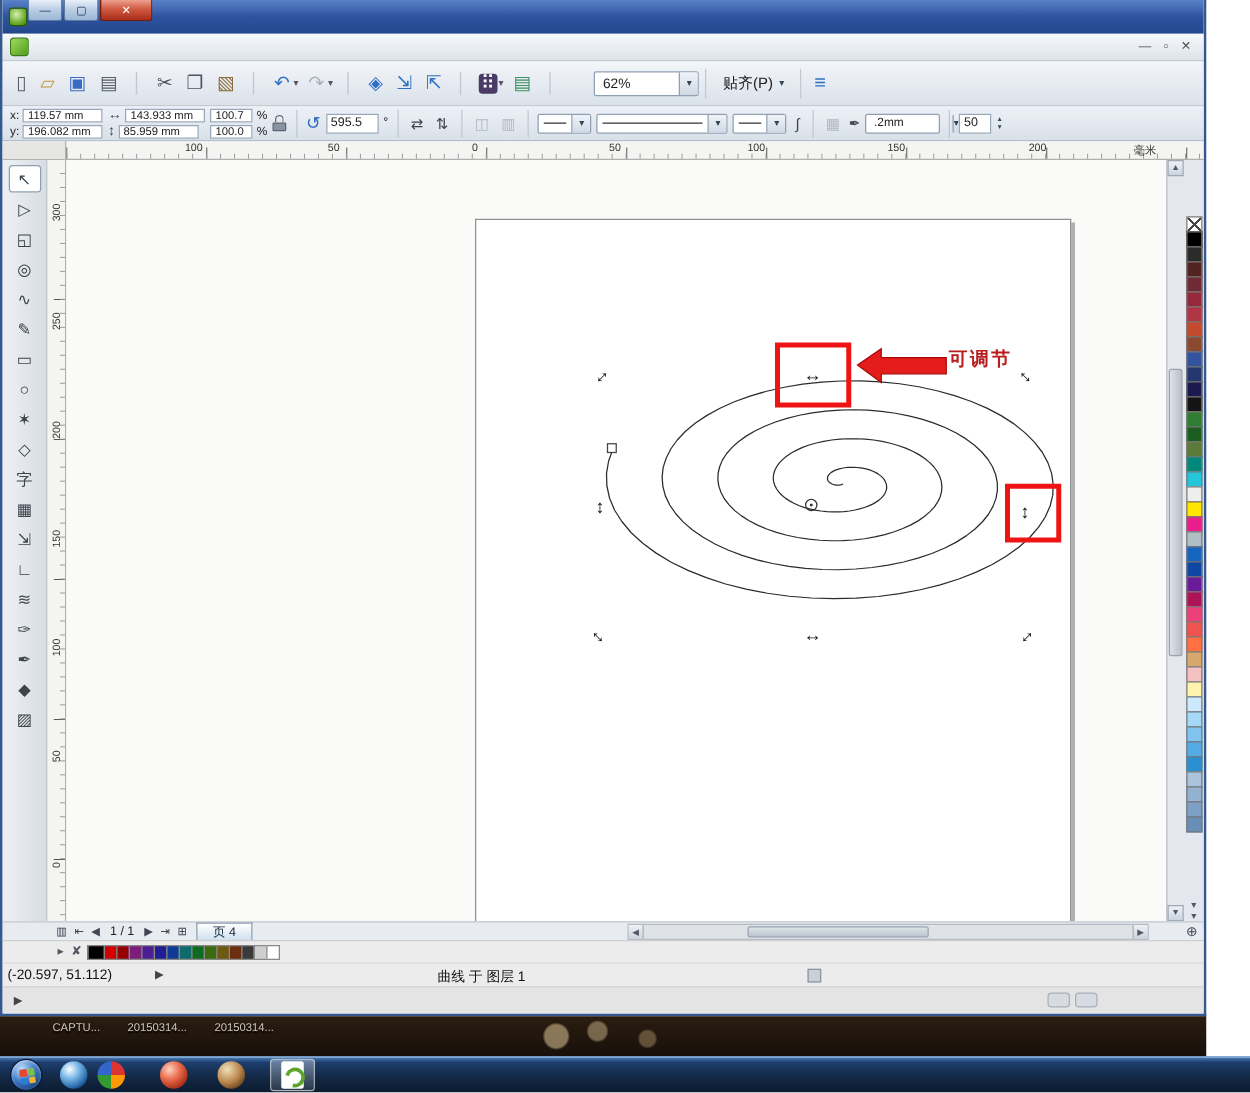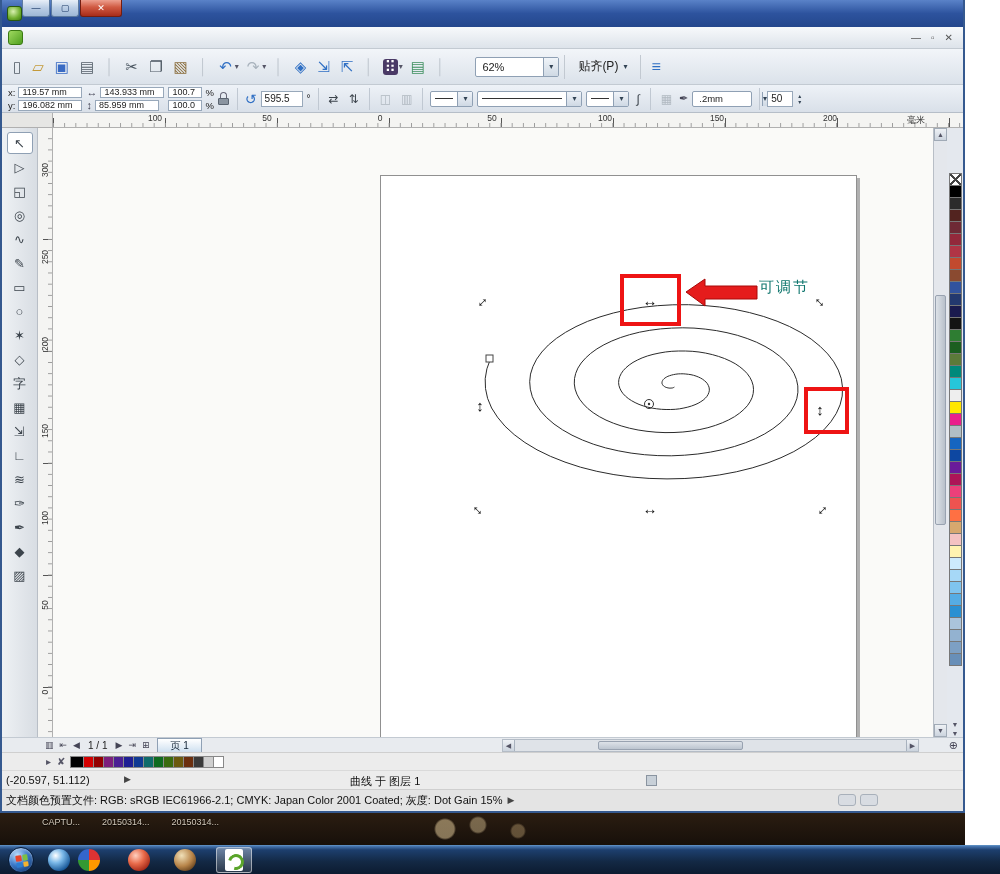--- a/index.html
+++ b/index.html
@@ -89,21 +89,21 @@
   .vlab { position:absolute; left:-5px; width:24px; height:10px; line-height:10px; text-align:center;
           font-size:8.5px; color:#333; transform:rotate(-90deg); margin-top:-5px; }
 
   .canvas { position:relative; flex:1; background:#fafaf8; overflow:hidden; }
   .page { position:absolute; left:327px; top:47px; width:477px; height:575px; background:#fff;
           border:1px solid #909090; box-shadow:3px 3px 0 #b0b0b0; }
   .drawsvg { position:absolute; left:0; top:0; pointer-events:none; }
   .handle { position:absolute; width:20px; height:20px; display:flex; align-items:center; justify-content:center;
             font-size:15px; font-weight:bold; color:#111; }
   .redbox { position:absolute; border:4px solid #ee1414; }
-  .ann-label { position:absolute; left:706px; top:150px; color:#0f766e; font-weight:normal; font-size:15px; letter-spacing:2px; }
+  .ann-label { position:absolute; left:706px; top:150px; color:#b91c1c; font-weight:bold; font-size:15px; letter-spacing:2px; }
 
   .vscroll { width:14px; background:#e4e7ec; border-left:1px solid #b8bec6; position:relative; font-size:7px; color:#556; }
   .vs-up, .vs-down { position:absolute; left:0; right:0; height:13px; display:flex; align-items:center; justify-content:center;
                      background:linear-gradient(#eef1f5,#ccd4de); border:1px solid #a0aab6; }
   .vs-up { top:0; } .vs-down { bottom:0; }
   .vs-thumb { position:absolute; left:1px; right:1px; top:167px; height:230px;
               background:linear-gradient(90deg,#dde2e8,#b8c0ca); border:1px solid #98a2b0; border-radius:2px; }
 
   .palette { width:16px; background:#e4e8ee; display:flex; flex-direction:column; align-items:center; padding-top:46px; }
   .palette-swatches { display:flex; flex-direction:column; }
@@ -538,21 +538,21 @@
     </div>
 
     <div class="navrow">
       <span class="nav-ico">▥</span>
       <span class="nav-ico">⇤</span>
       <span class="nav-ico">◀</span>
       <span class="pageinfo">1 / 1</span>
       <span class="nav-ico">▶</span>
       <span class="nav-ico">⇥</span>
       <span class="nav-ico">⊞</span>
-      <span class="pagetab">页 1</span>
+      <span class="pagetab">页 4</span>
       <div class="hscroll">
         <span class="hs-arr l">◀</span>
         <span class="hs-thumb"></span>
         <span class="hs-arr r">▶</span>
       </div>
       <span class="nav-zoom">⊕</span>
     </div>
 
     <div class="statusrow1">
       <span class="st-ico">▸</span>
@@ -577,21 +577,20 @@
     </div>
 
     <div class="statusrow2">
       <span class="coords">(-20.597, 51.112)</span>
       <span class="coords-exp">▶</span>
       <span class="objinfo">曲线 于 图层 1</span>
       <span class="obj-ind"></span>
     </div>
 
     <div class="statusrow3">
-      <span>文档颜色预置文件: RGB: sRGB IEC61966-2.1; CMYK: Japan Color 2001 Coated; 灰度: Dot Gain 15%</span>
       <span class="doc-exp">▶</span>
       <span class="pill p1"></span>
       <span class="pill p2"></span>
     </div>
   </div>
 
   <div class="desktop-strip">
     <div class="desktop-labels">
         <span class="dlabel">CAPTU...</span>
         <span class="dlabel">20150314...</span>

